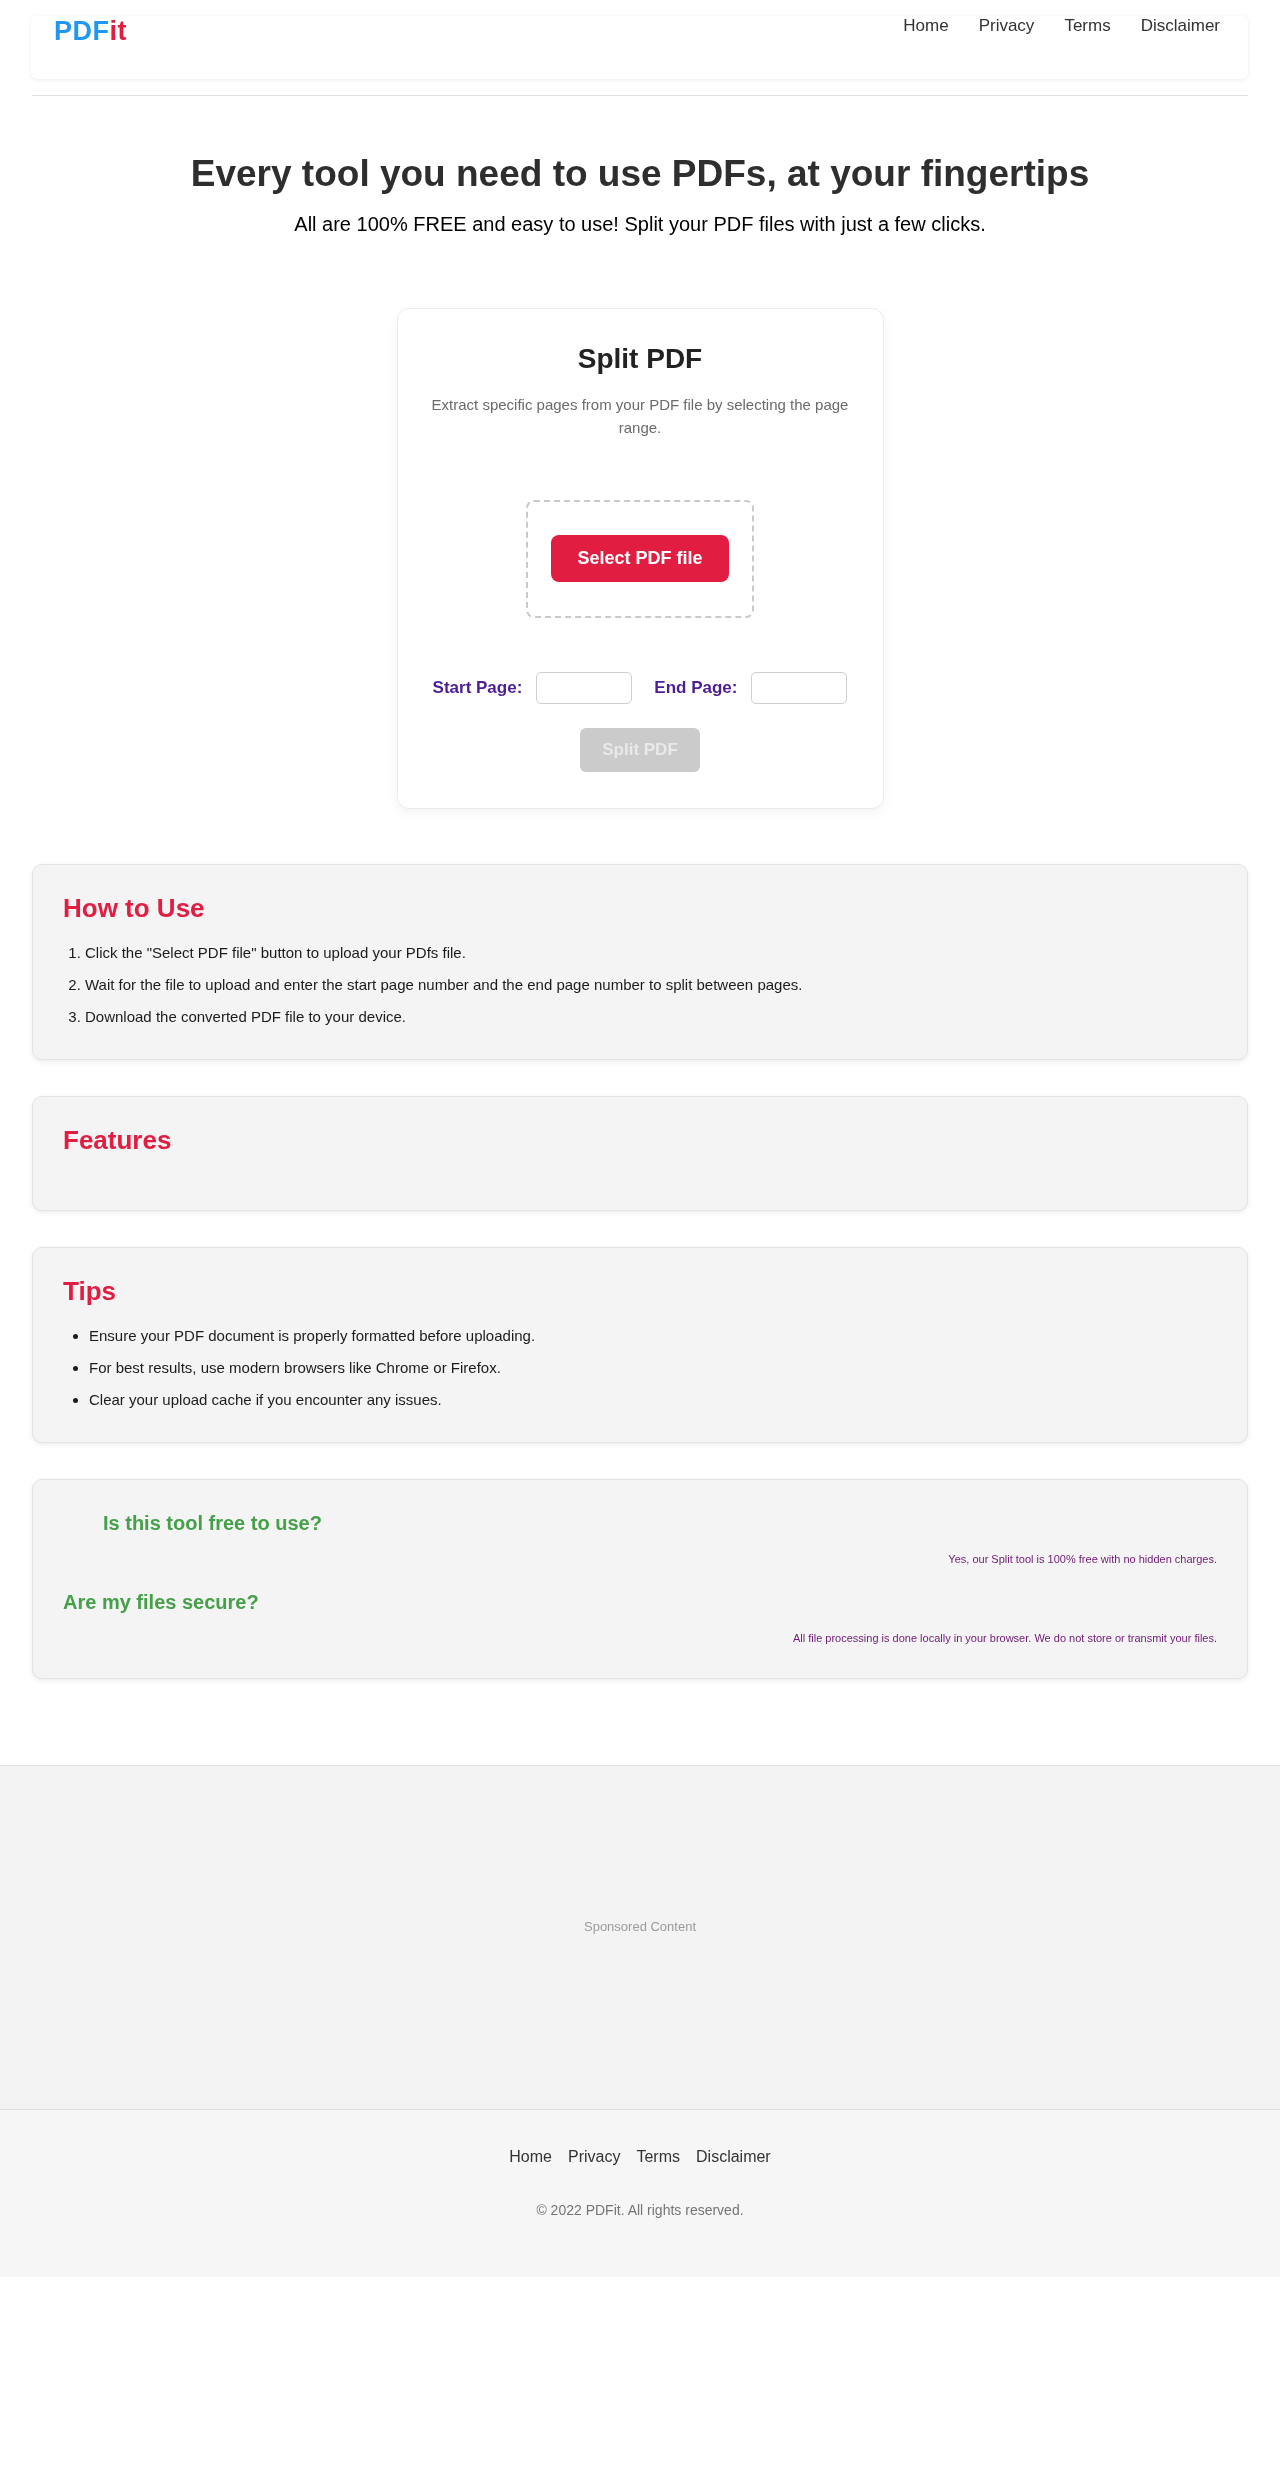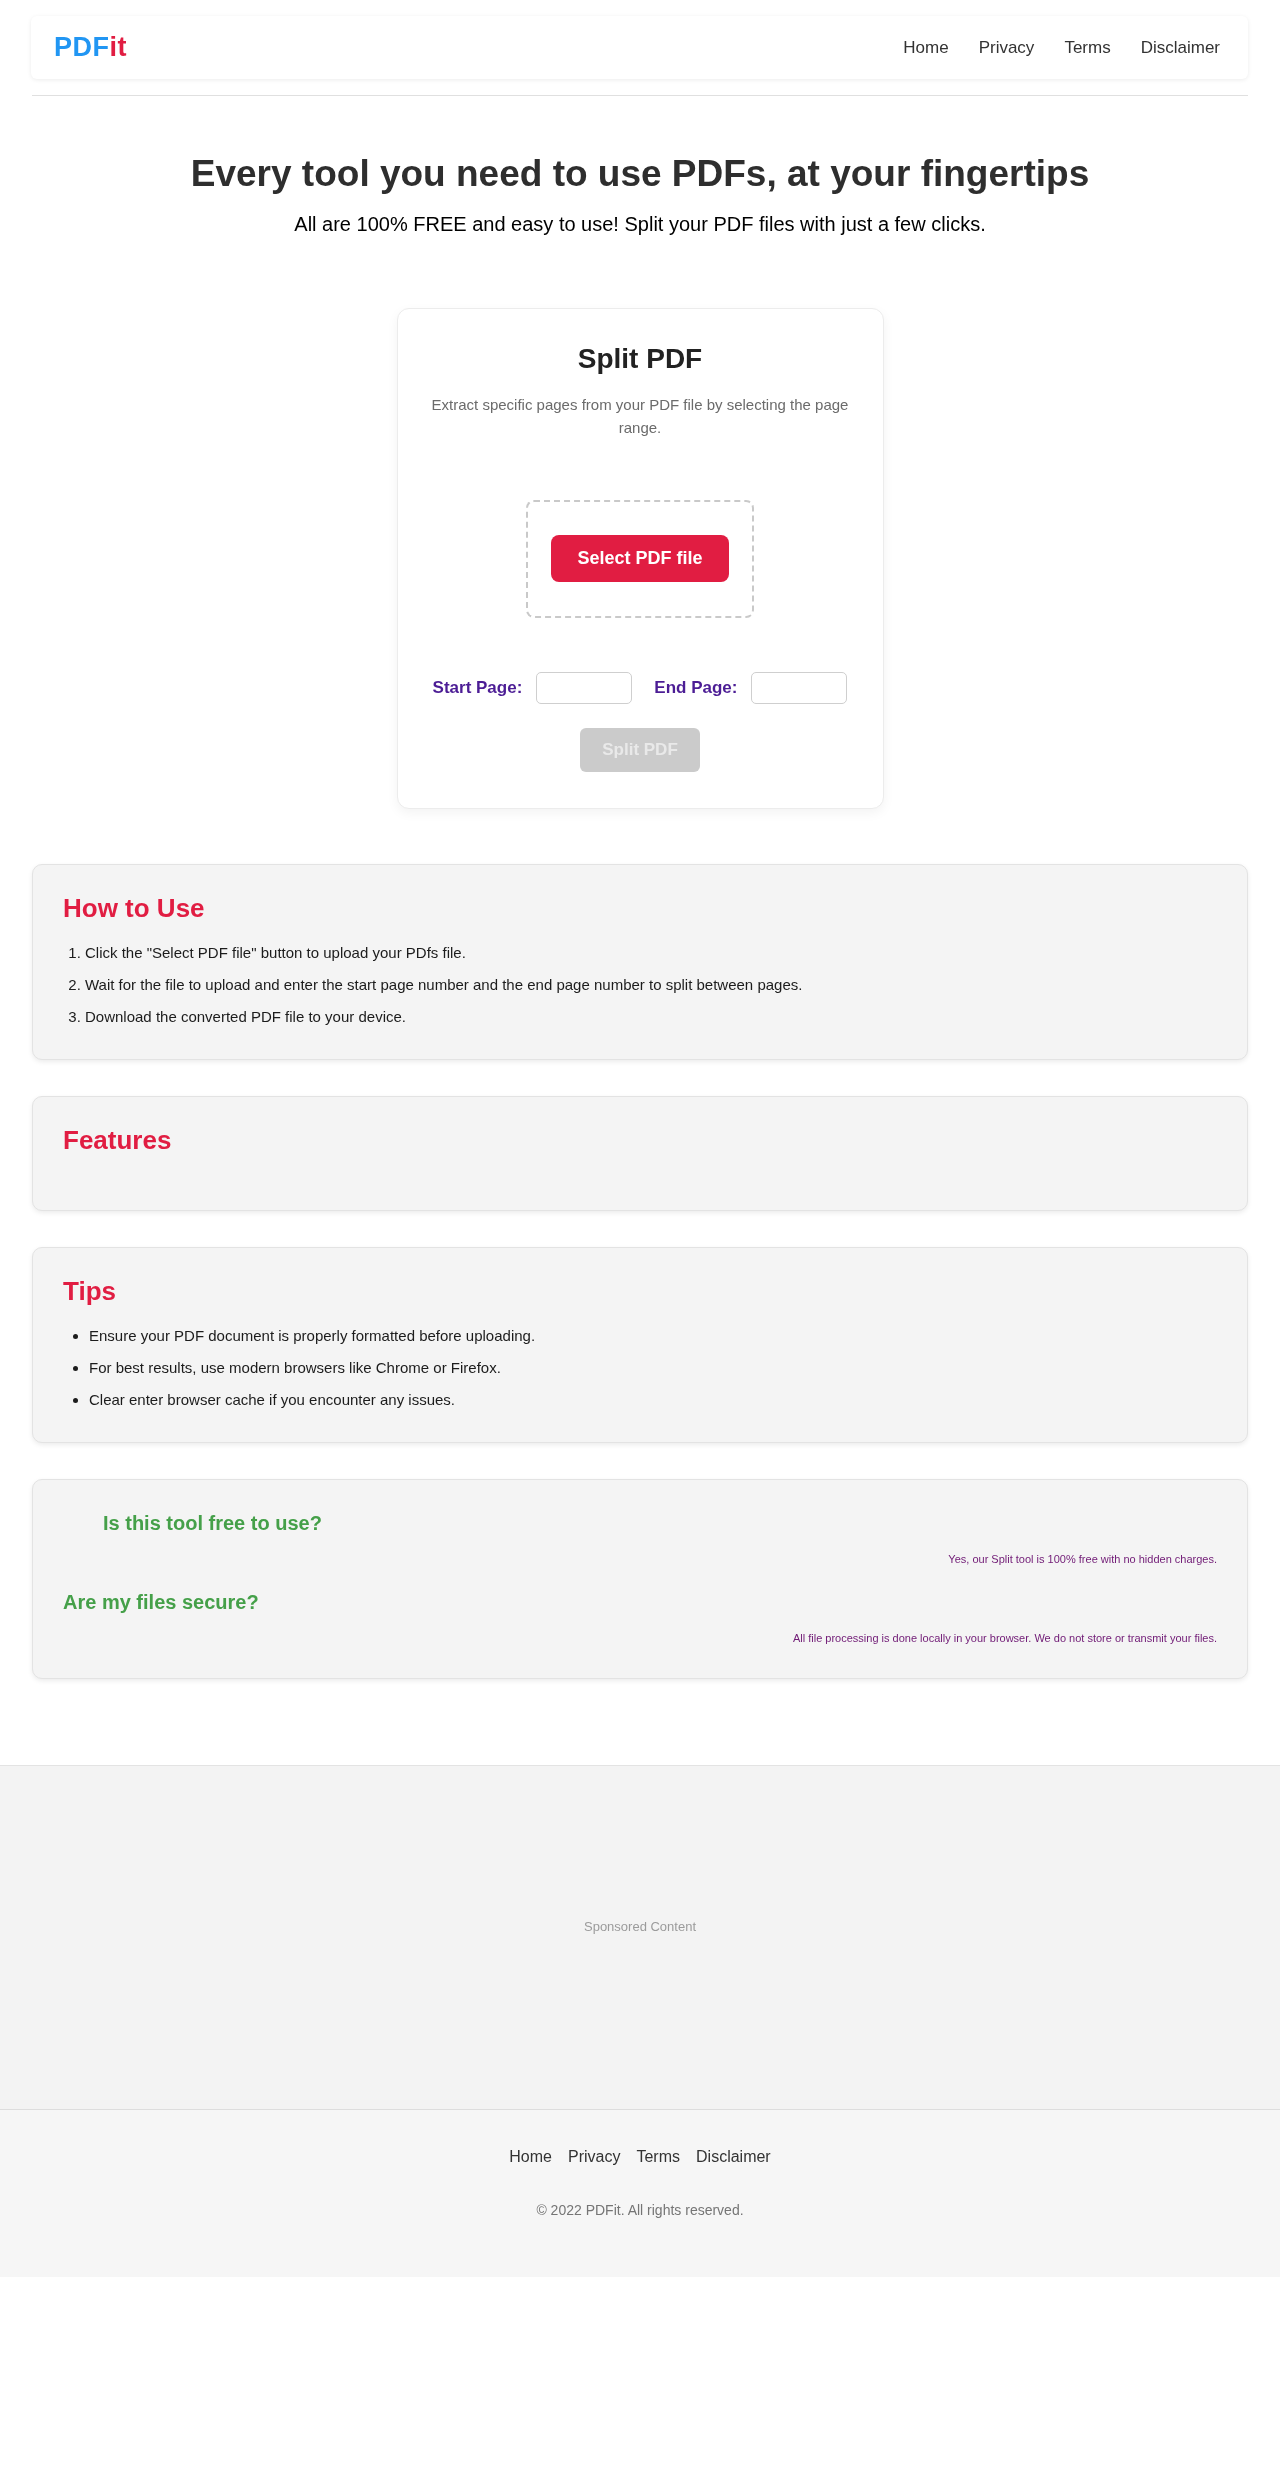--- a/index.html
+++ b/index.html
@@ -18,21 +18,21 @@
   }
 
   
   .site-header{
     margin:16px 32px 0 31px;
     height:63px;
     background:#ffffff;
     border-radius:6px;
     box-shadow:0 1px 4px rgba(0,0,0,0.08);
     display:flex;
-    align-items:center;
+    align-items:flex-start;
     justify-content:space-between;
     padding:0 28px 0 23px;
   }
   .logo{font-size:27px;font-weight:bold;letter-spacing:0.5px;cursor:pointer;}
   .logo .logo-blue{color:var(--brand-blue,#2196f3);}
   .logo .logo-red{color:var(--accent-red,#e11d42);}
   .main-nav{display:flex;gap:30px;}
   .main-nav a{
     font-size:17px;color:#333333;text-decoration:none;cursor:pointer;
   }
@@ -211,21 +211,21 @@
 
     <section class="info-box">
       <h2>Features</h2>
     </section>
 
     <section class="info-box">
       <h2>Tips</h2>
       <ul>
         <li>Ensure your PDF document is properly formatted before uploading.</li>
         <li>For best results, use modern browsers like Chrome or Firefox.</li>
-        <li>Clear enter browser cache if you encounter any issues.</li>
+        <li>Clear your upload cache if you encounter any issues.</li>
       </ul>
     </section>
 
     <section class="info-box">
       <h3 class="faq-question first">Is this tool free to use?</h3>
       <p class="faq-answer">Yes, our Split tool is 100% free with no hidden charges.</p>
       <h3 class="faq-question">Are my files secure?</h3>
       <p class="faq-answer">All file processing is done locally in your browser. We do not store or transmit your files.</p>
     </section>
 

